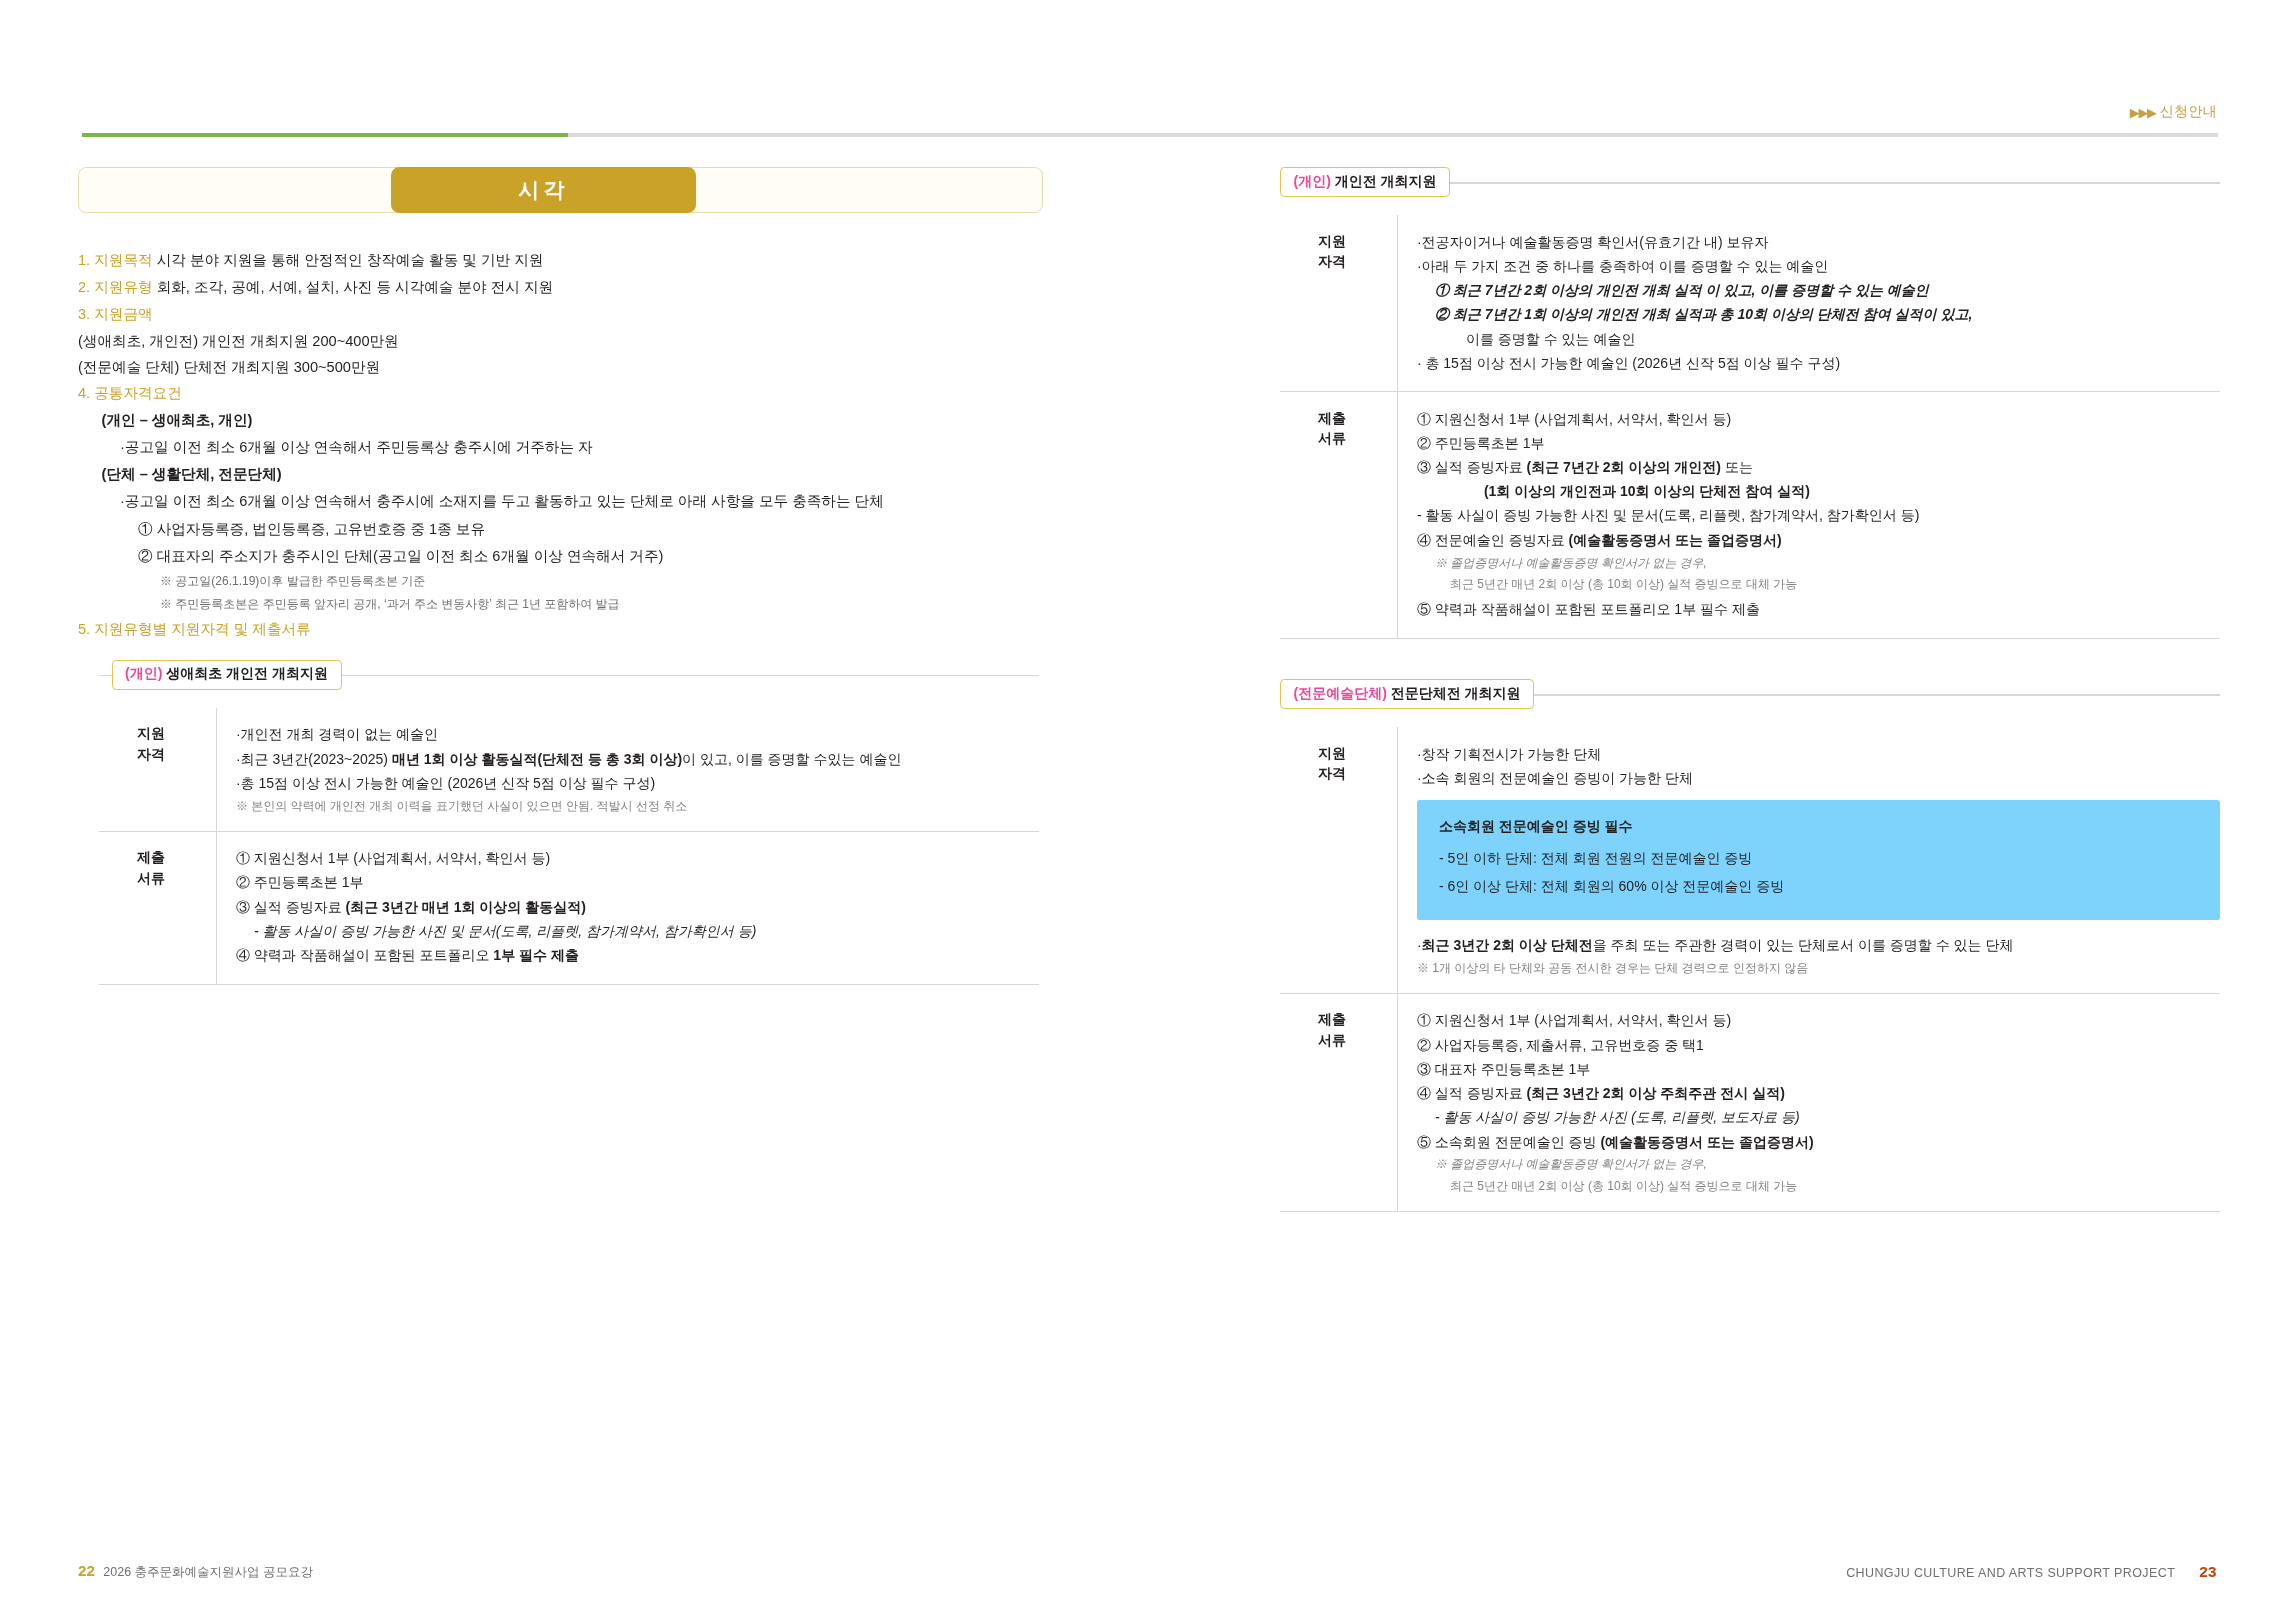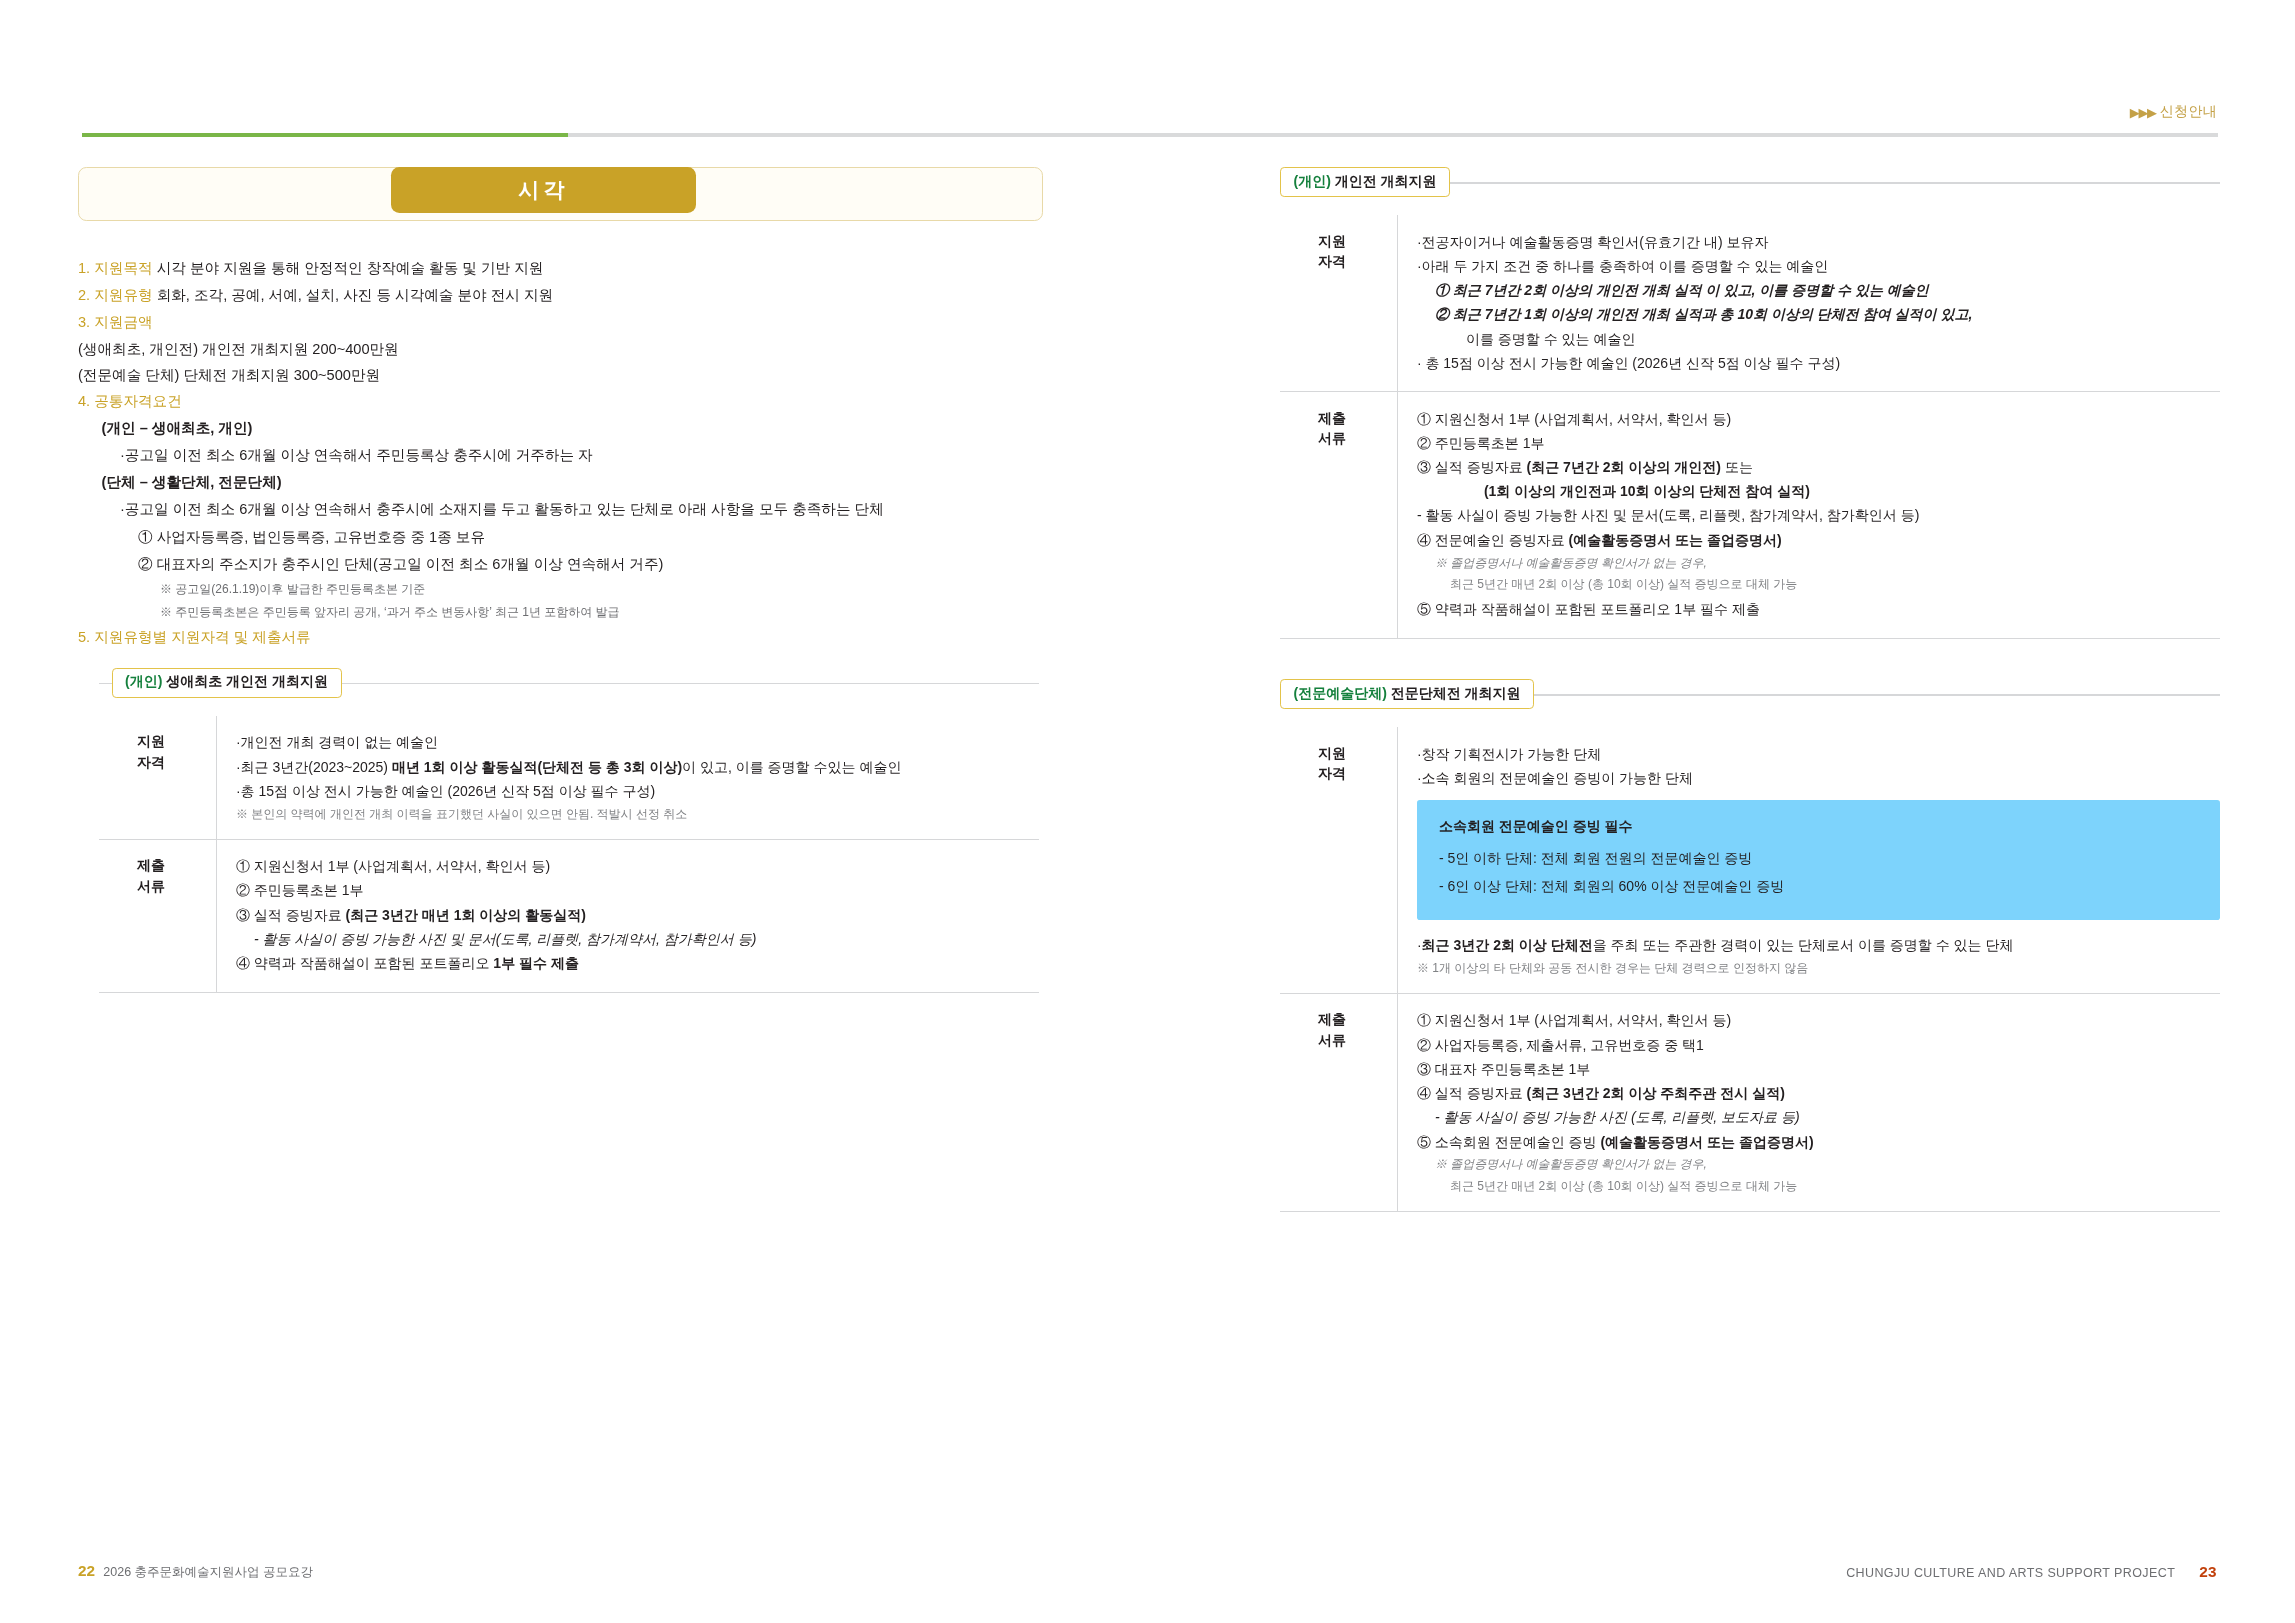--- a/index.html
+++ b/index.html
@@ -60,21 +60,21 @@
   .col-right {
     position: absolute;
     left: 1280px; top: 167px;
     width: 940px;
   }
 
   
   .title-banner {
     position: relative;
     width: 965px;
-    height: 54px;
+    height: 46px;
     border: 1.4px solid #e8d9a8;
     border-radius: 8.3px;
     background: #fffdf6;
     box-sizing: border-box;
   }
   .title-banner .fill {
     position: absolute;
     left: 312px; top: -1.4px;
     width: 305px; height: 46px;
     background: #c9a227;
@@ -117,21 +117,21 @@
     background: #ffffff;
     border-radius: 4.2px;
     padding: 4.9px 12.5px 5.6px 12.5px;
     font-size: 14px;
     font-weight: bold;
     color: #231f20;
     position: relative;
     z-index: 2;
   }
   .sub-pill .tag {
-    color: #15803d;
+    color: #ec4899;
     font-weight: bold;
   }
   .pill-wrap {
     position: relative;
   }
   .pill-wrap::after {
     content: "";
     position: absolute;
     left: 0; right: 0;
     top: 50%;

